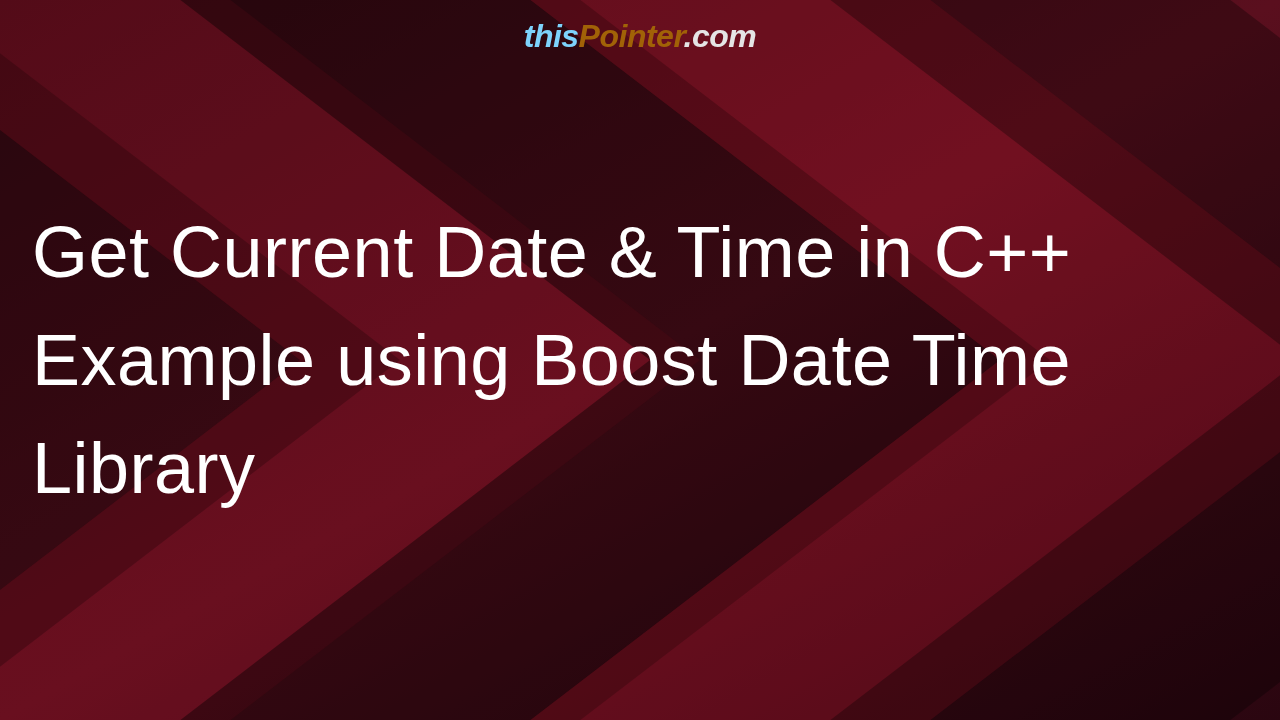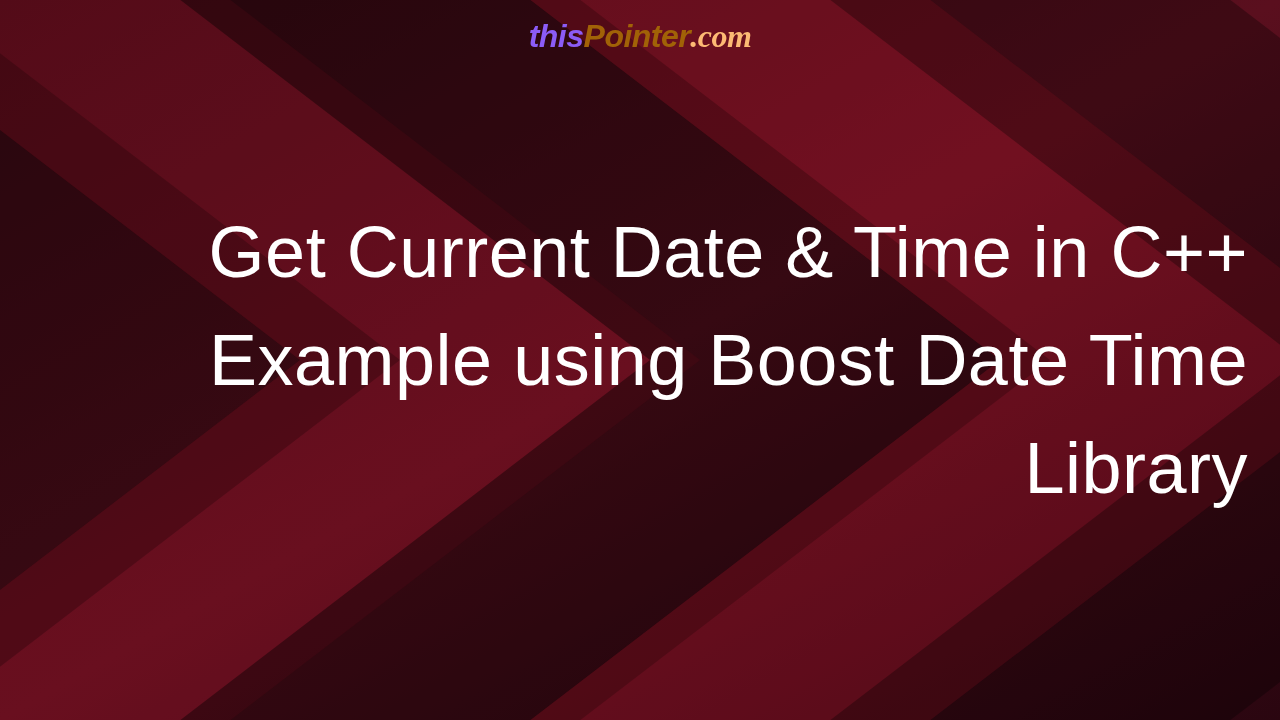--- a/index.html
+++ b/index.html
@@ -36,39 +36,38 @@
       left: 50%;
       transform: translateX(-50%);
       z-index: 10;
       font-family: Arial, sans-serif;
       font-weight: 900;
       font-style: italic;
       font-size: 32px;
       letter-spacing: -0.5px;
     }
     .logo-this {
-      color: #8b5cf6;
+      color: #7dd3fc;
     }
     .logo-pointer {
       color: #a16207;
     }
     .logo-com {
-      color: #fdba74;
-      font-family: Liberation Serif, serif;
+      color: #e5e5e5;
     }
     .title {
       position: absolute;
       top: 50%;
       left: 50%;
       transform: translate(-50%, -50%);
       z-index: 10;
       color: #ffffff;
       font-size: 72px;
       font-weight: 300;
-      text-align: right;
+      text-align: left;
       width: 95%;
       line-height: 1.5;
       letter-spacing: 0.5px;
     }
   </style>
 </head>
 <body>
 
 <div class="background">
   <svg class="arrow-svg" width="1280" height="720" viewBox="0 0 1280 720" style="left:0; top:0; transform:none;">

